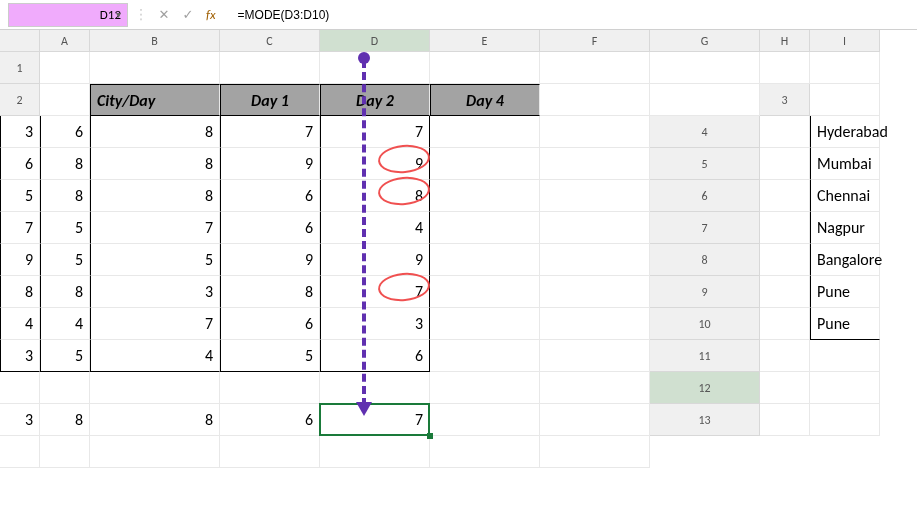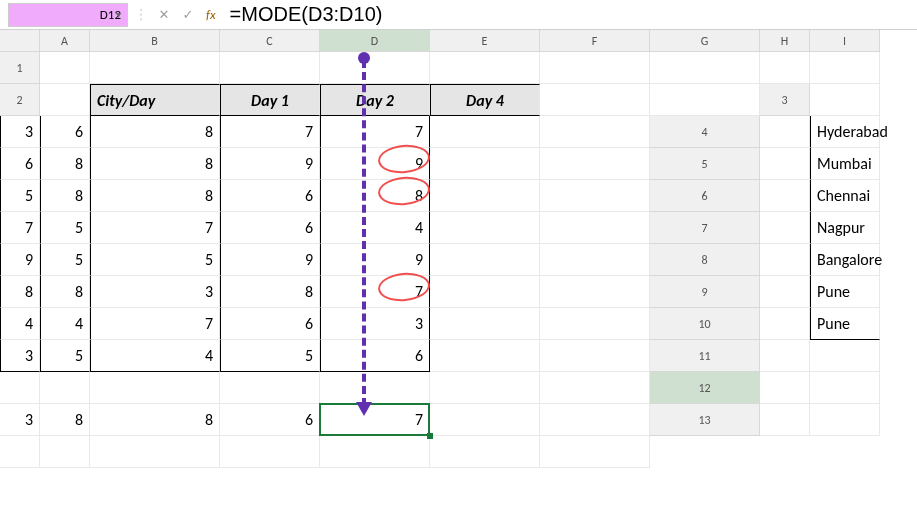--- a/index.html
+++ b/index.html
@@ -4,35 +4,35 @@
 <style>
 * { box-sizing: border-box; margin: 0; padding: 0; }
 body { font-family: Calibri, Arial, sans-serif; font-size: 14px; background: #fff; color: #000; user-select: none; }
 
 .formula-bar { display: flex; align-items: center; height: 30px; border-bottom: 1px solid #d0d0d0; background: #fff; padding: 3px 8px; gap: 4px; }
 .name-box { width: 120px; height: 24px; border: 1px solid #ccc; background: #f0abfc; display: flex; align-items: center; padding: 0 6px; font-size: 13px; position: relative; justify-content: flex-end; }
 .name-box .chev { position: absolute; right: 6px; color: #666; font-size: 10px; }
 .fb-sep { color: #ccc; font-size: 14px; padding: 0 2px; }
 .fb-btn { width: 20px; height: 20px; display: flex; align-items: center; justify-content: center; color: #a0a0a0; font-size: 13px; }
 .fx-label { font-style: italic; font-size: 13px; color: #a16207; padding: 0 4px; }
-.formula-input { flex: 1; height: 24px; border: none; background: #fff; font-size: 20px; padding: 0 6px; outline: none; }
+.formula-input { flex: 1; height: 24px; border: none; background: #fff; font-size: 12px; padding: 0 6px; outline: none; margin-left: 8px; }
 
 .sheet { position: relative; }
 .grid { display: grid; grid-template-columns: 40px 50px 130px 100px 110px 110px 110px 110px 50px 70px; }
 .hdr, .rowhdr { background: #f0f0f0; color: #555; font-size: 12px; display: flex; align-items: center; justify-content: center; border-right: 1px solid #d8d8d8; border-bottom: 1px solid #d8d8d8; }
 .hdr { height: 22px; }
 .rowhdr { height: 32px; }
 .corner { background: #f0f0f0; border-right: 1px solid #d8d8d8; border-bottom: 1px solid #d8d8d8; }
 .hdr.sel, .rowhdr.sel { background: #d0e0d0; }
 
 .cell { height: 32px; display: flex; align-items: center; padding: 0 6px; border-right: 1px solid #e8e8e8; border-bottom: 1px solid #e8e8e8; font-size: 16px; background: #fff; }
 .cell.num { justify-content: flex-end; }
 .cell.txt { justify-content: flex-start; }
 
-.th { background: #e5e5e5; font-weight: bold; font-style: italic; font-size: 16px; justify-content: center; }
+.th { background: #a3a3a3; font-weight: bold; font-style: italic; font-size: 16px; justify-content: center; }
 .tb-t { border-top: 1.5px solid #000; }
 .tb-b { border-bottom: 1.5px solid #000; }
 .tb-l { border-left: 1.5px solid #000; }
 .tb-r { border-right: 1.5px solid #000; }
 
 .active-ring { position: absolute; border: 2px solid #1a7a3a; pointer-events: none; }
 .fill-handle { position: absolute; width: 6px; height: 6px; background: #1a7a3a; pointer-events: none; }
 
 .circle { position: absolute; border: 2.5px solid #f05050; border-radius: 50%; pointer-events: none; transform: rotate(-5deg); }
 .arrow-line { position: absolute; border-left: 4px dashed #6030b0; pointer-events: none; }

